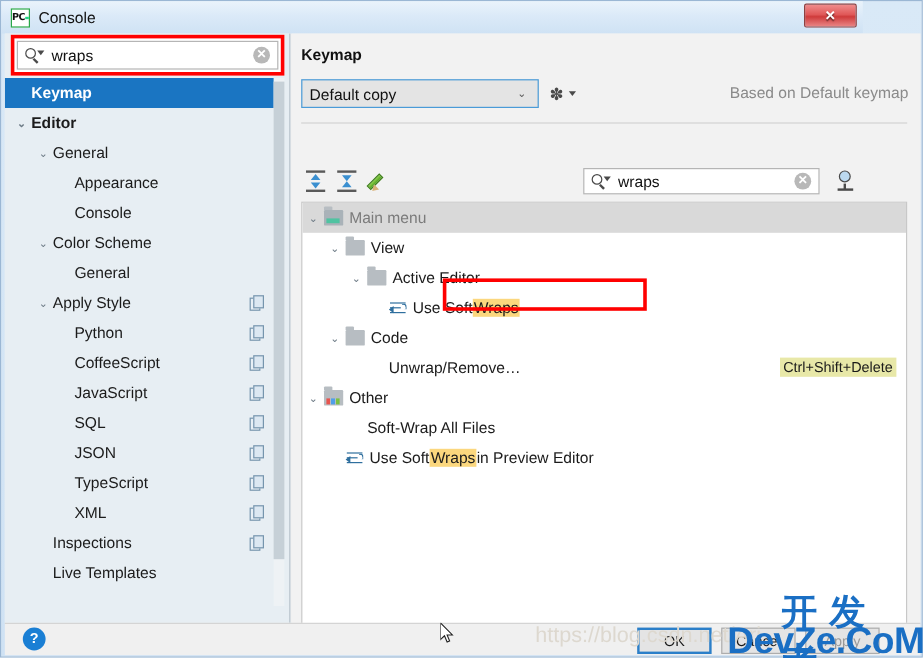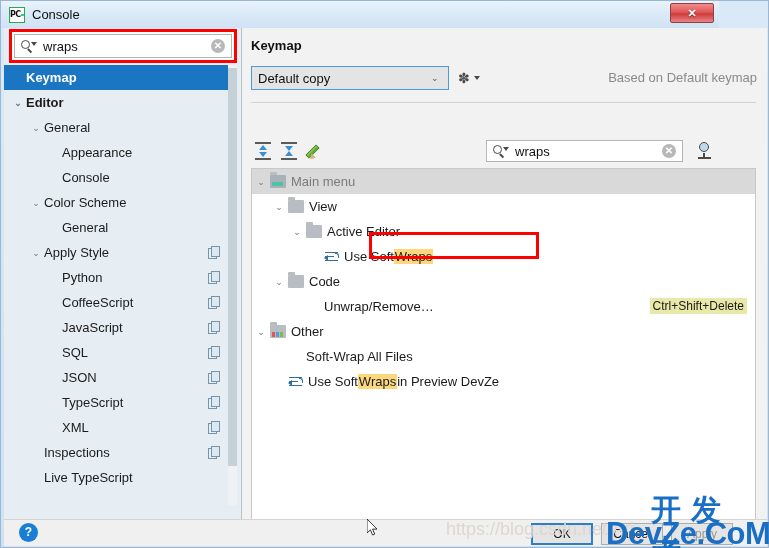--- a/index.html
+++ b/index.html
@@ -410,21 +410,21 @@
             <span>XML</span>
             <span class="copy-ico"></span>
           </div>
           <div class="lrow">
             <span class="lchev" style="margin-left: 18px;"></span>
             <span>Inspections</span>
             <span class="copy-ico"></span>
           </div>
           <div class="lrow">
             <span class="lchev" style="margin-left: 18px;"></span>
-            <span>Live TypeScript</span>
+            <span>Live Templates</span>
           </div>
         </div>
 
       <div class="lsb-track"></div>
       <div class="lsb-thumb"></div>
     </div>
 
     <div class="right-pane">
 
       <div class="km-title">Keymap</div>
@@ -528,21 +528,21 @@
               <span class="kchev" style="margin-left: 18px;"></span>
               <span class="wrap-ico">
                 <span class="l1"></span>
                 <span class="l2"></span>
                 <span class="l3"></span>
                 <span class="hook"></span>
                 <span class="ar"></span>
               </span>
               <span>Use Soft </span>
               <span class="hl">Wraps</span>
-              <span> in Preview DevZe</span>
+              <span> in Preview Editor</span>
             </div>
           </div>
         <div class="redbox-wraps"></div>
       </div>
     </div>
   </div>
 
   <div class="footer">
     <div class="help-btn">?</div>
     <div class="btn ok">OK</div>

